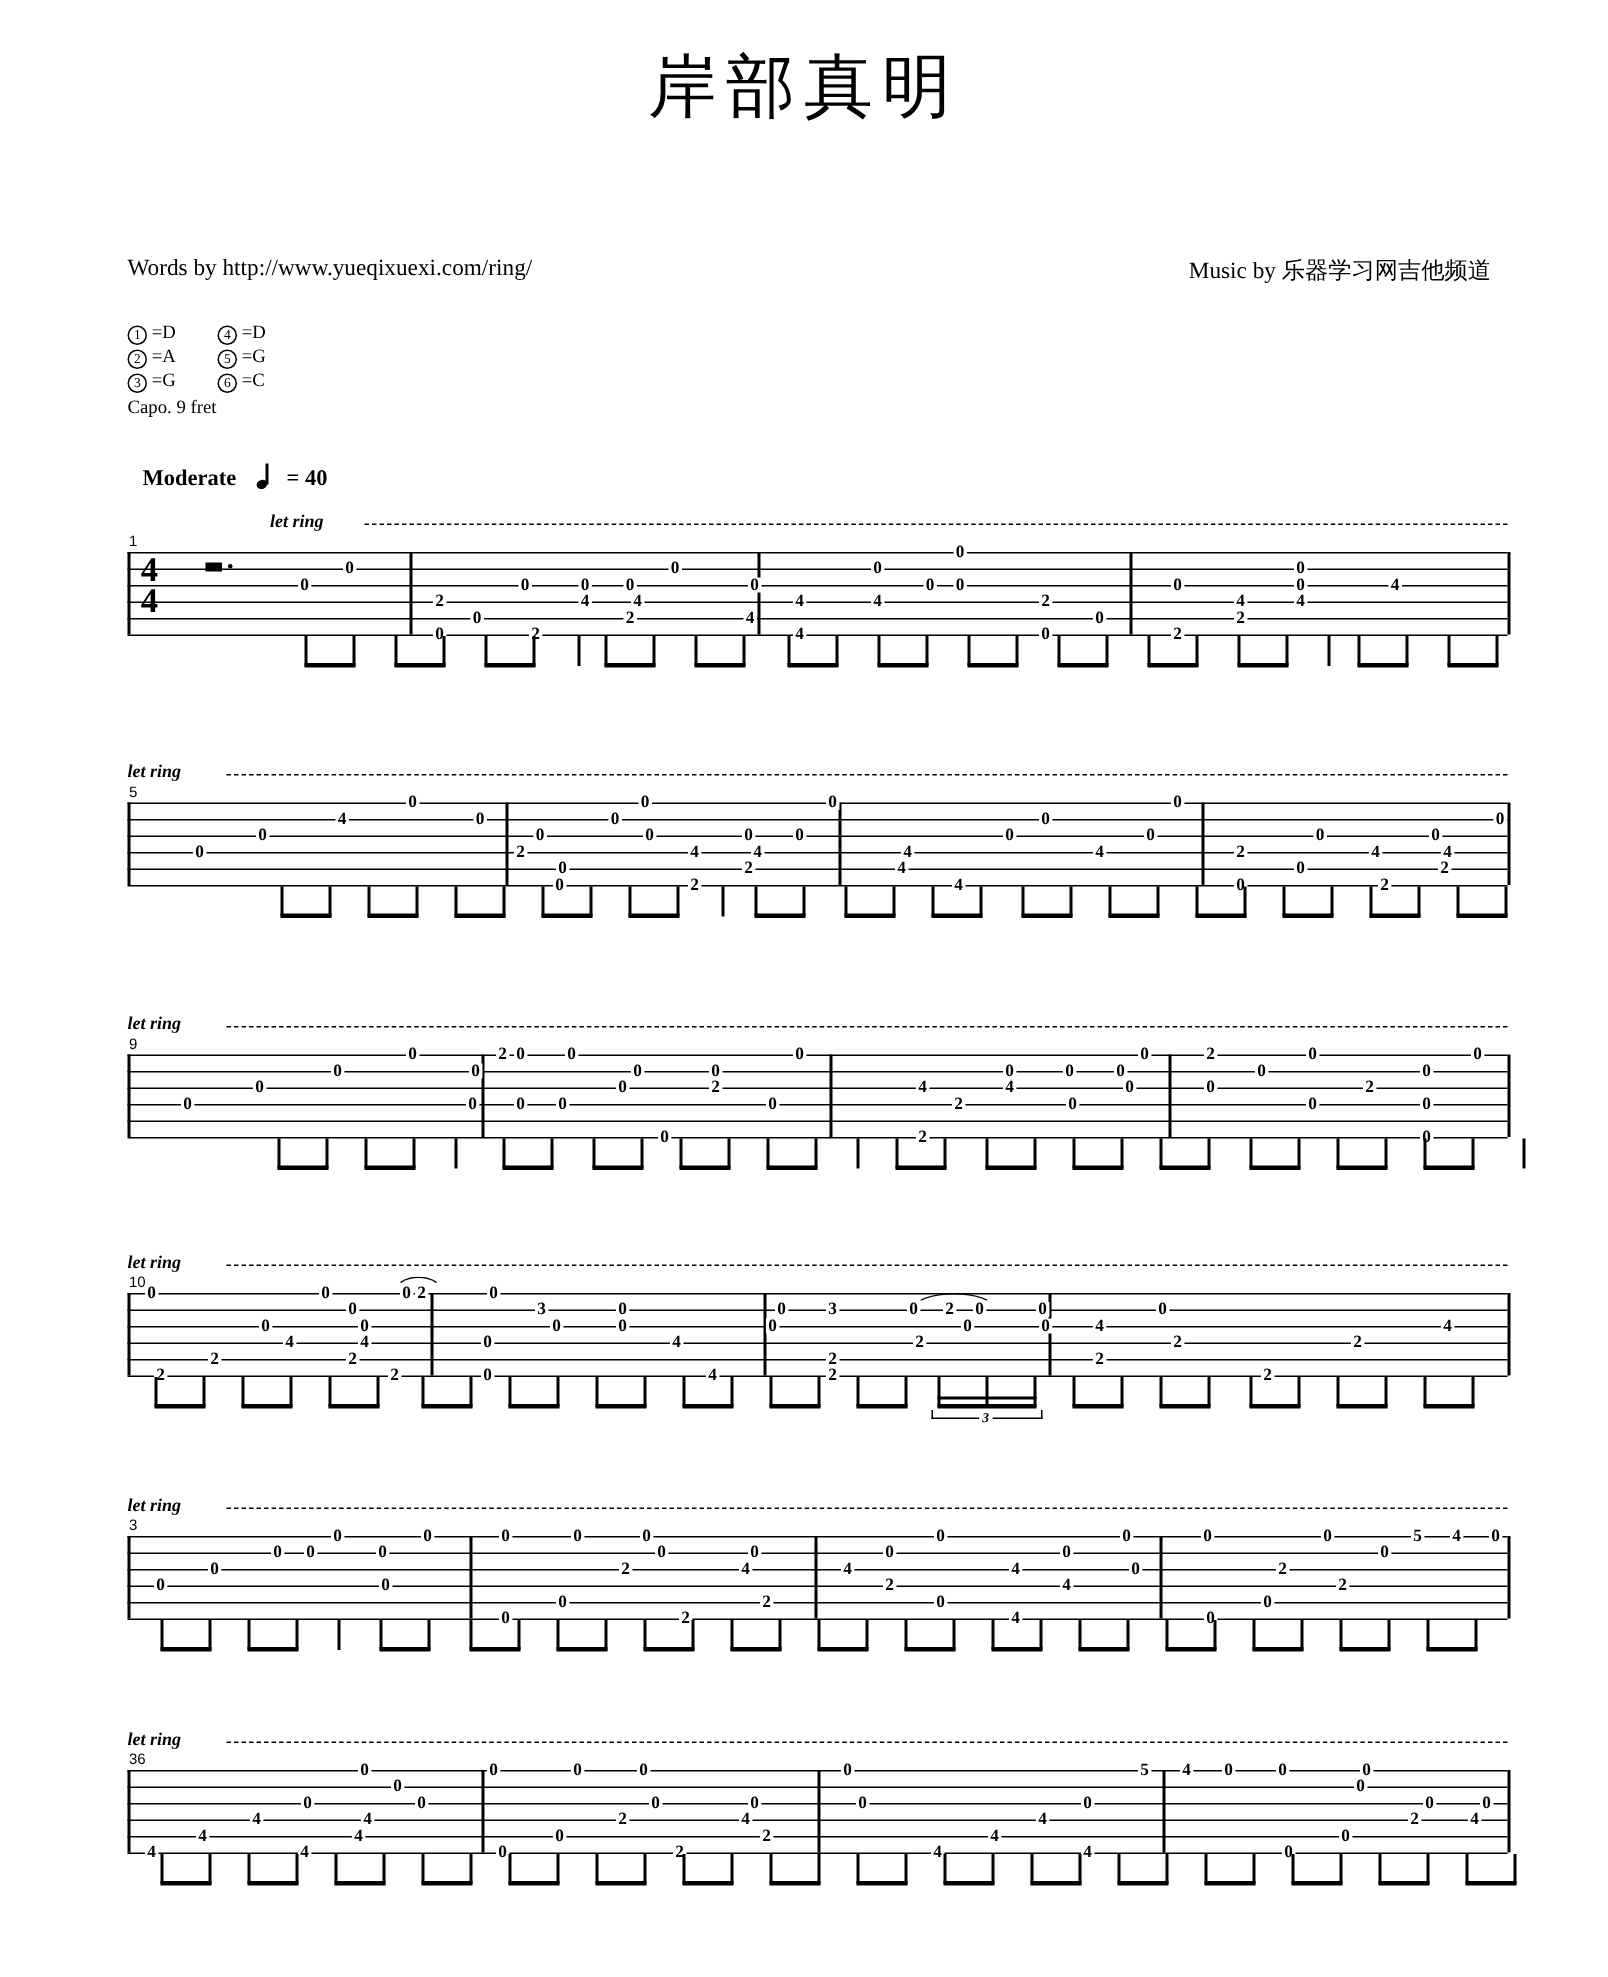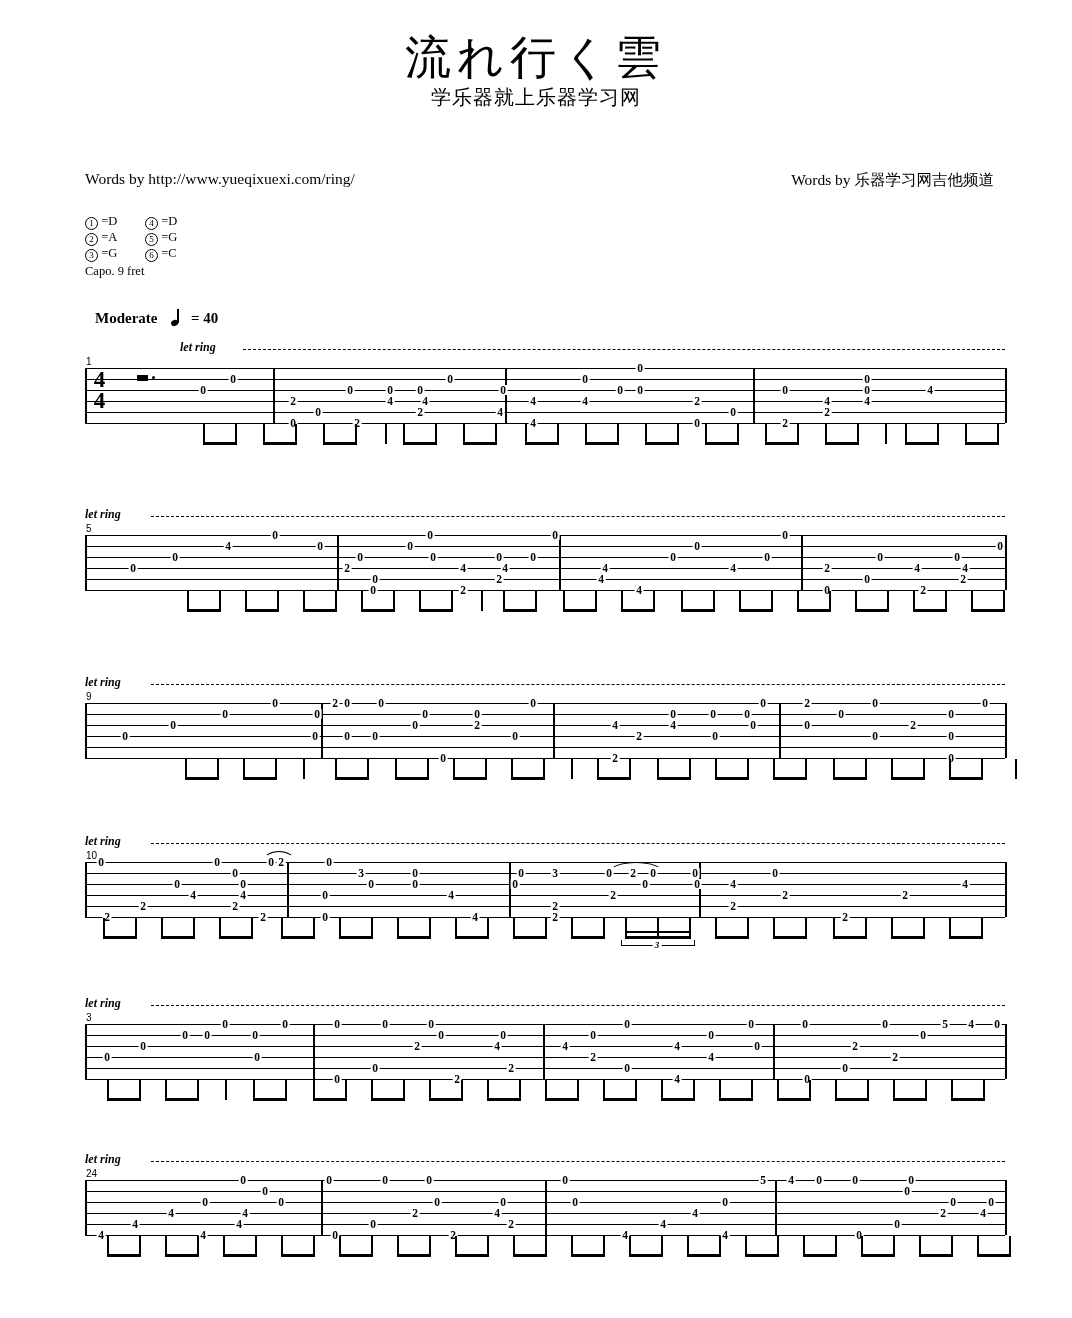--- a/index.html
+++ b/index.html
@@ -258,27 +258,26 @@
     font-weight: bold;
     background: #fff;
     padding: 0 2px;
     transform: translateX(-50%);
   }
 </style>
 </head>
 <body>
 
 <div id="sheet-header">
-  <div id="song-title">流れ行く雲</div>
-  <div id="site-credit">学乐器就上乐器学习网</div>
+  <div id="song-title">岸部真明</div>
 </div>
 
 <div id="credits-row">
   <div id="words-by">Words by http://www.yueqixuexi.com/ring/</div>
-  <div id="music-by">Words by 乐器学习网吉他频道</div>
+  <div id="music-by">Music by 乐器学习网吉他频道</div>
 </div>
 
 <div id="tuning-block">
   <div class="tuning-line">
     <span class="tuning-col"><span class="circled">1</span> =<span>D</span></span><span class="tuning-col"><span class="circled">4</span> =<span>D</span></span>
   </div>
   <div class="tuning-line">
     <span class="tuning-col"><span class="circled">2</span> =<span>A</span></span><span class="tuning-col"><span class="circled">5</span> =<span>G</span></span>
   </div>
   <div class="tuning-line">
@@ -823,21 +822,21 @@
         <div class="stem" style="left: 898px;"></div>
         <div class="beam" style="left: 866px; width: 34px;"></div>
       </div>
     </div>
     <div class="system" style="top: 1152px;">
       <div class="letring">
         <span class="lr-text" style="left: 0px;">let ring</span>
         <span class="lr-dash" style="left: 66px; width: 854px;"></span>
       </div>
       <div class="staff">
-        <div class="measure-no">24</div>
+        <div class="measure-no">36</div>
         <div class="sline" style="top: 0px;"></div>
         <div class="sline" style="top: 11px;"></div>
         <div class="sline" style="top: 22px;"></div>
         <div class="sline" style="top: 33px;"></div>
         <div class="sline" style="top: 44px;"></div>
         <div class="sline" style="top: 55px;"></div>
         <div class="barline" style="left: 0px; top: 0px; height: 55px;"></div>
         <div class="barline" style="left: 236px; top: 0px; height: 55px;"></div>
         <div class="barline" style="left: 460px; top: 0px; height: 55px;"></div>
         <div class="barline" style="left: 690px; top: 0px; height: 55px;"></div>

